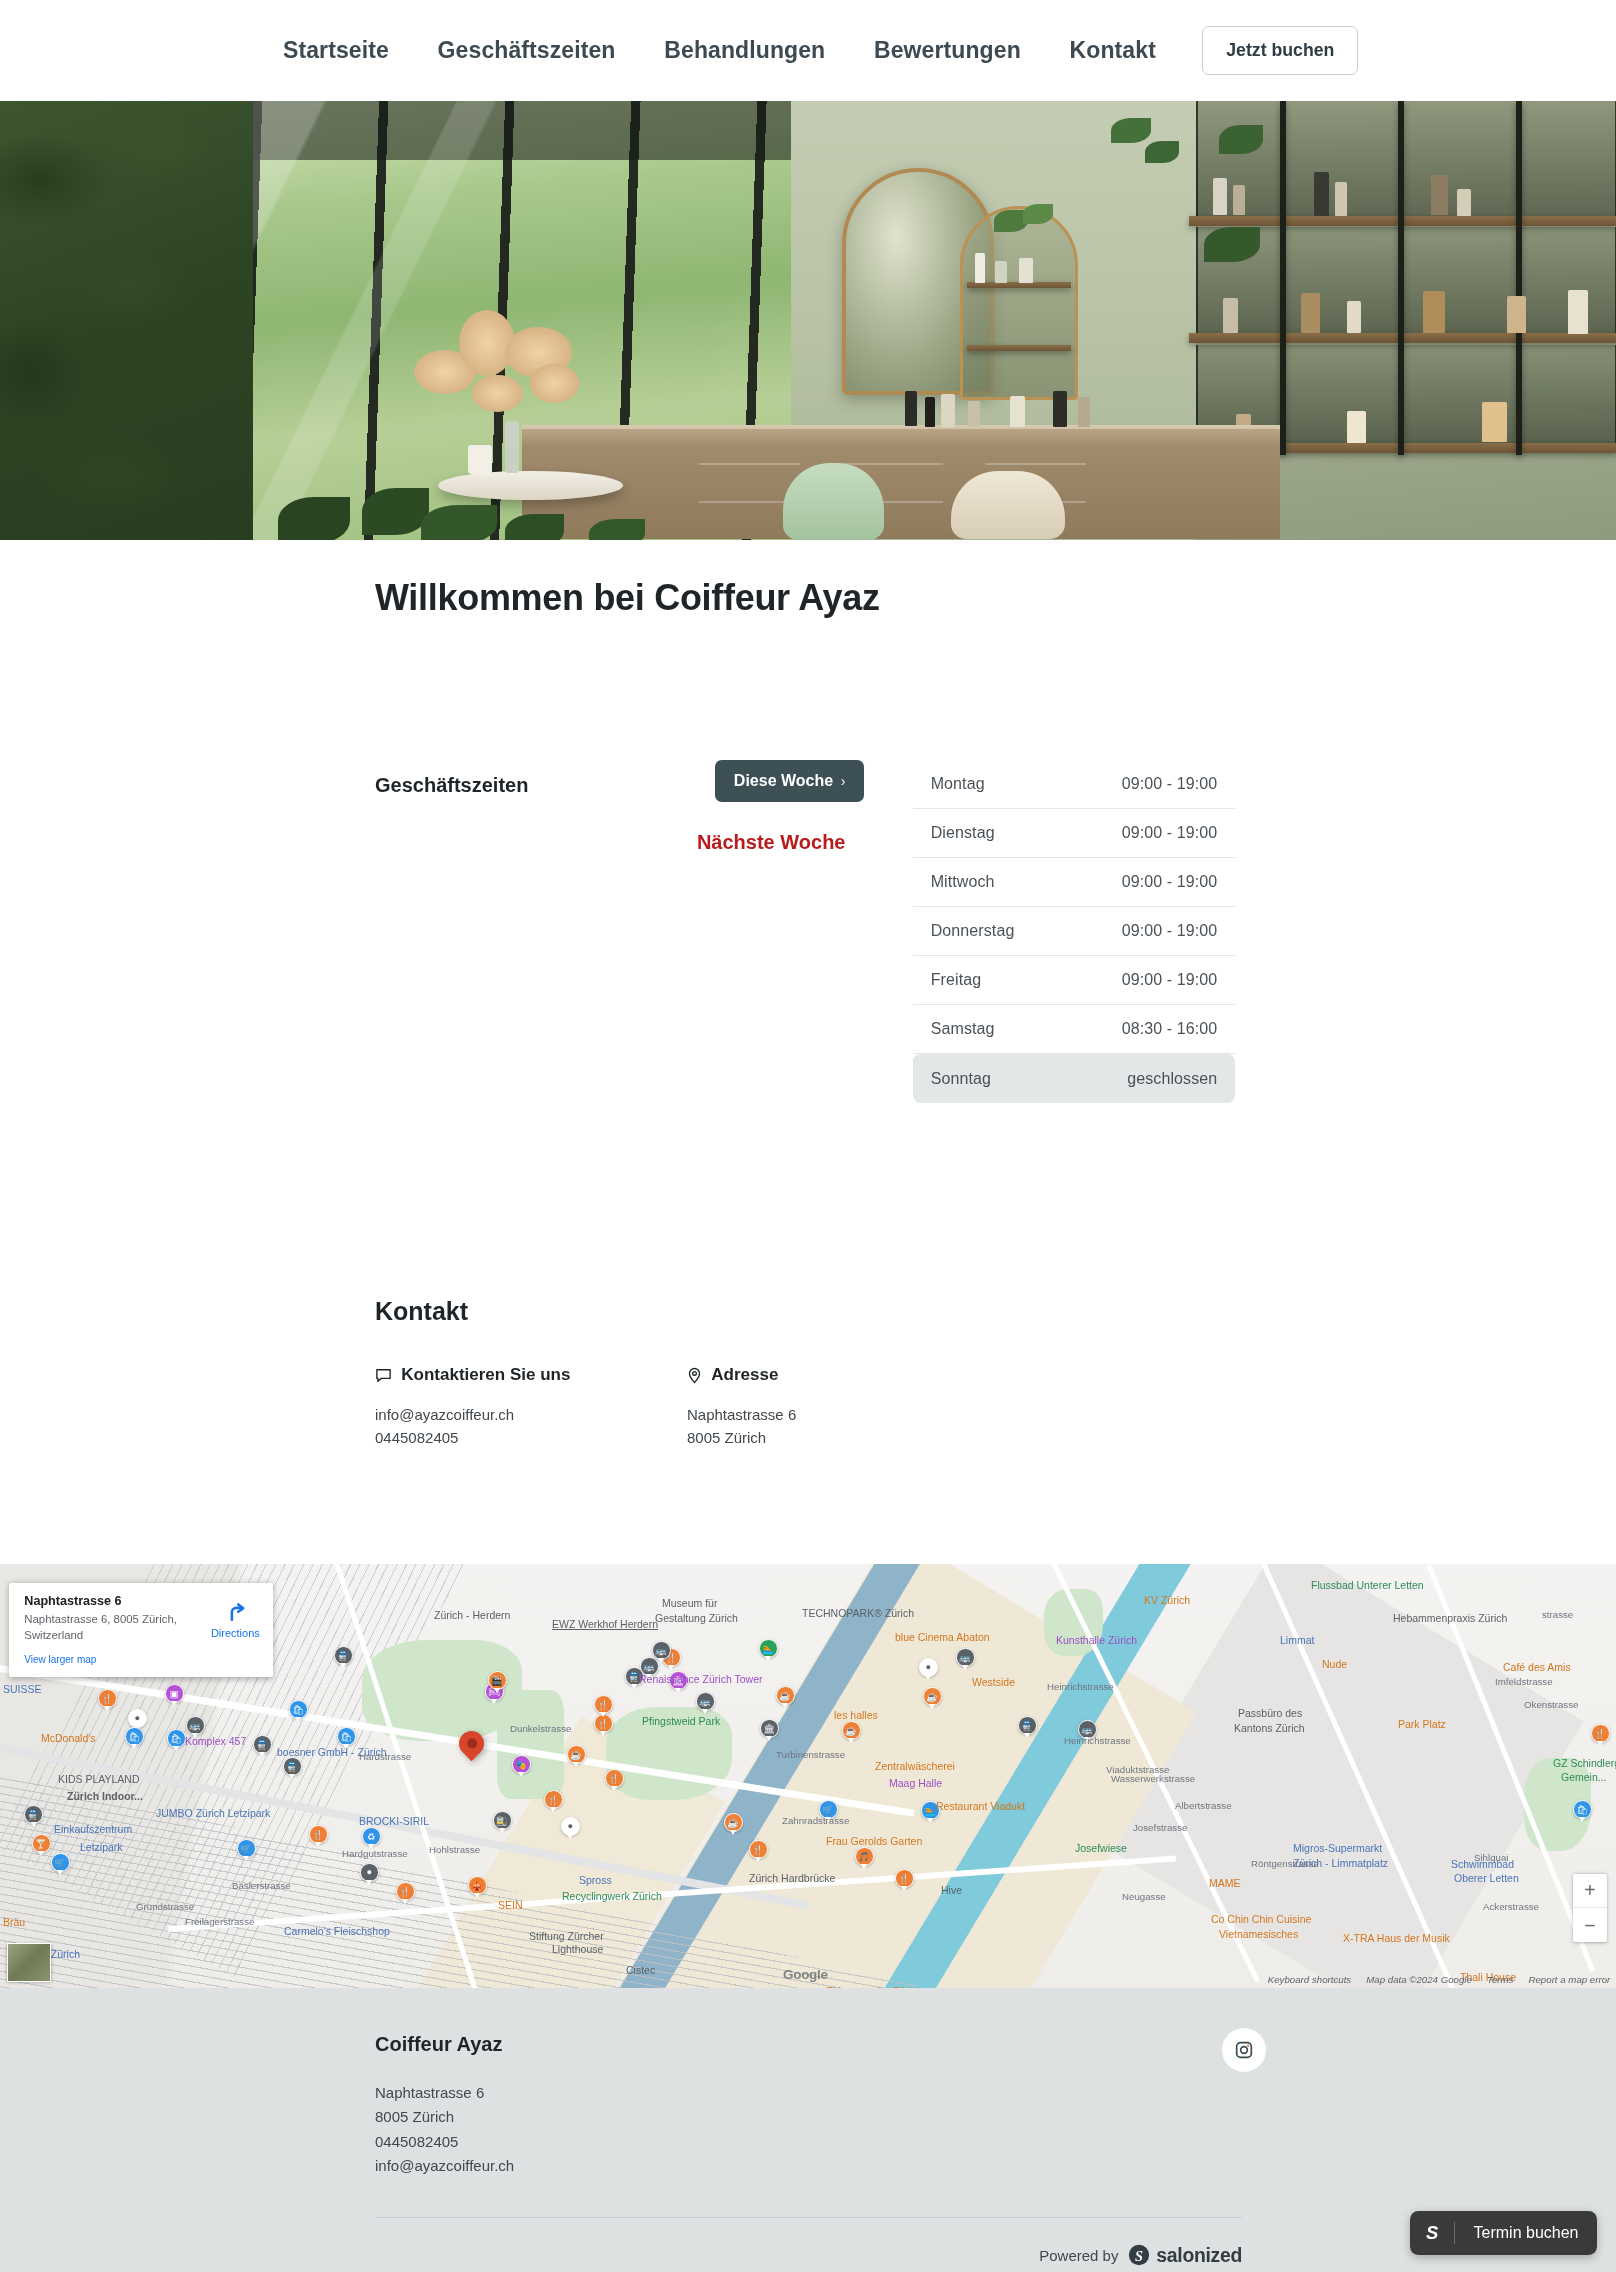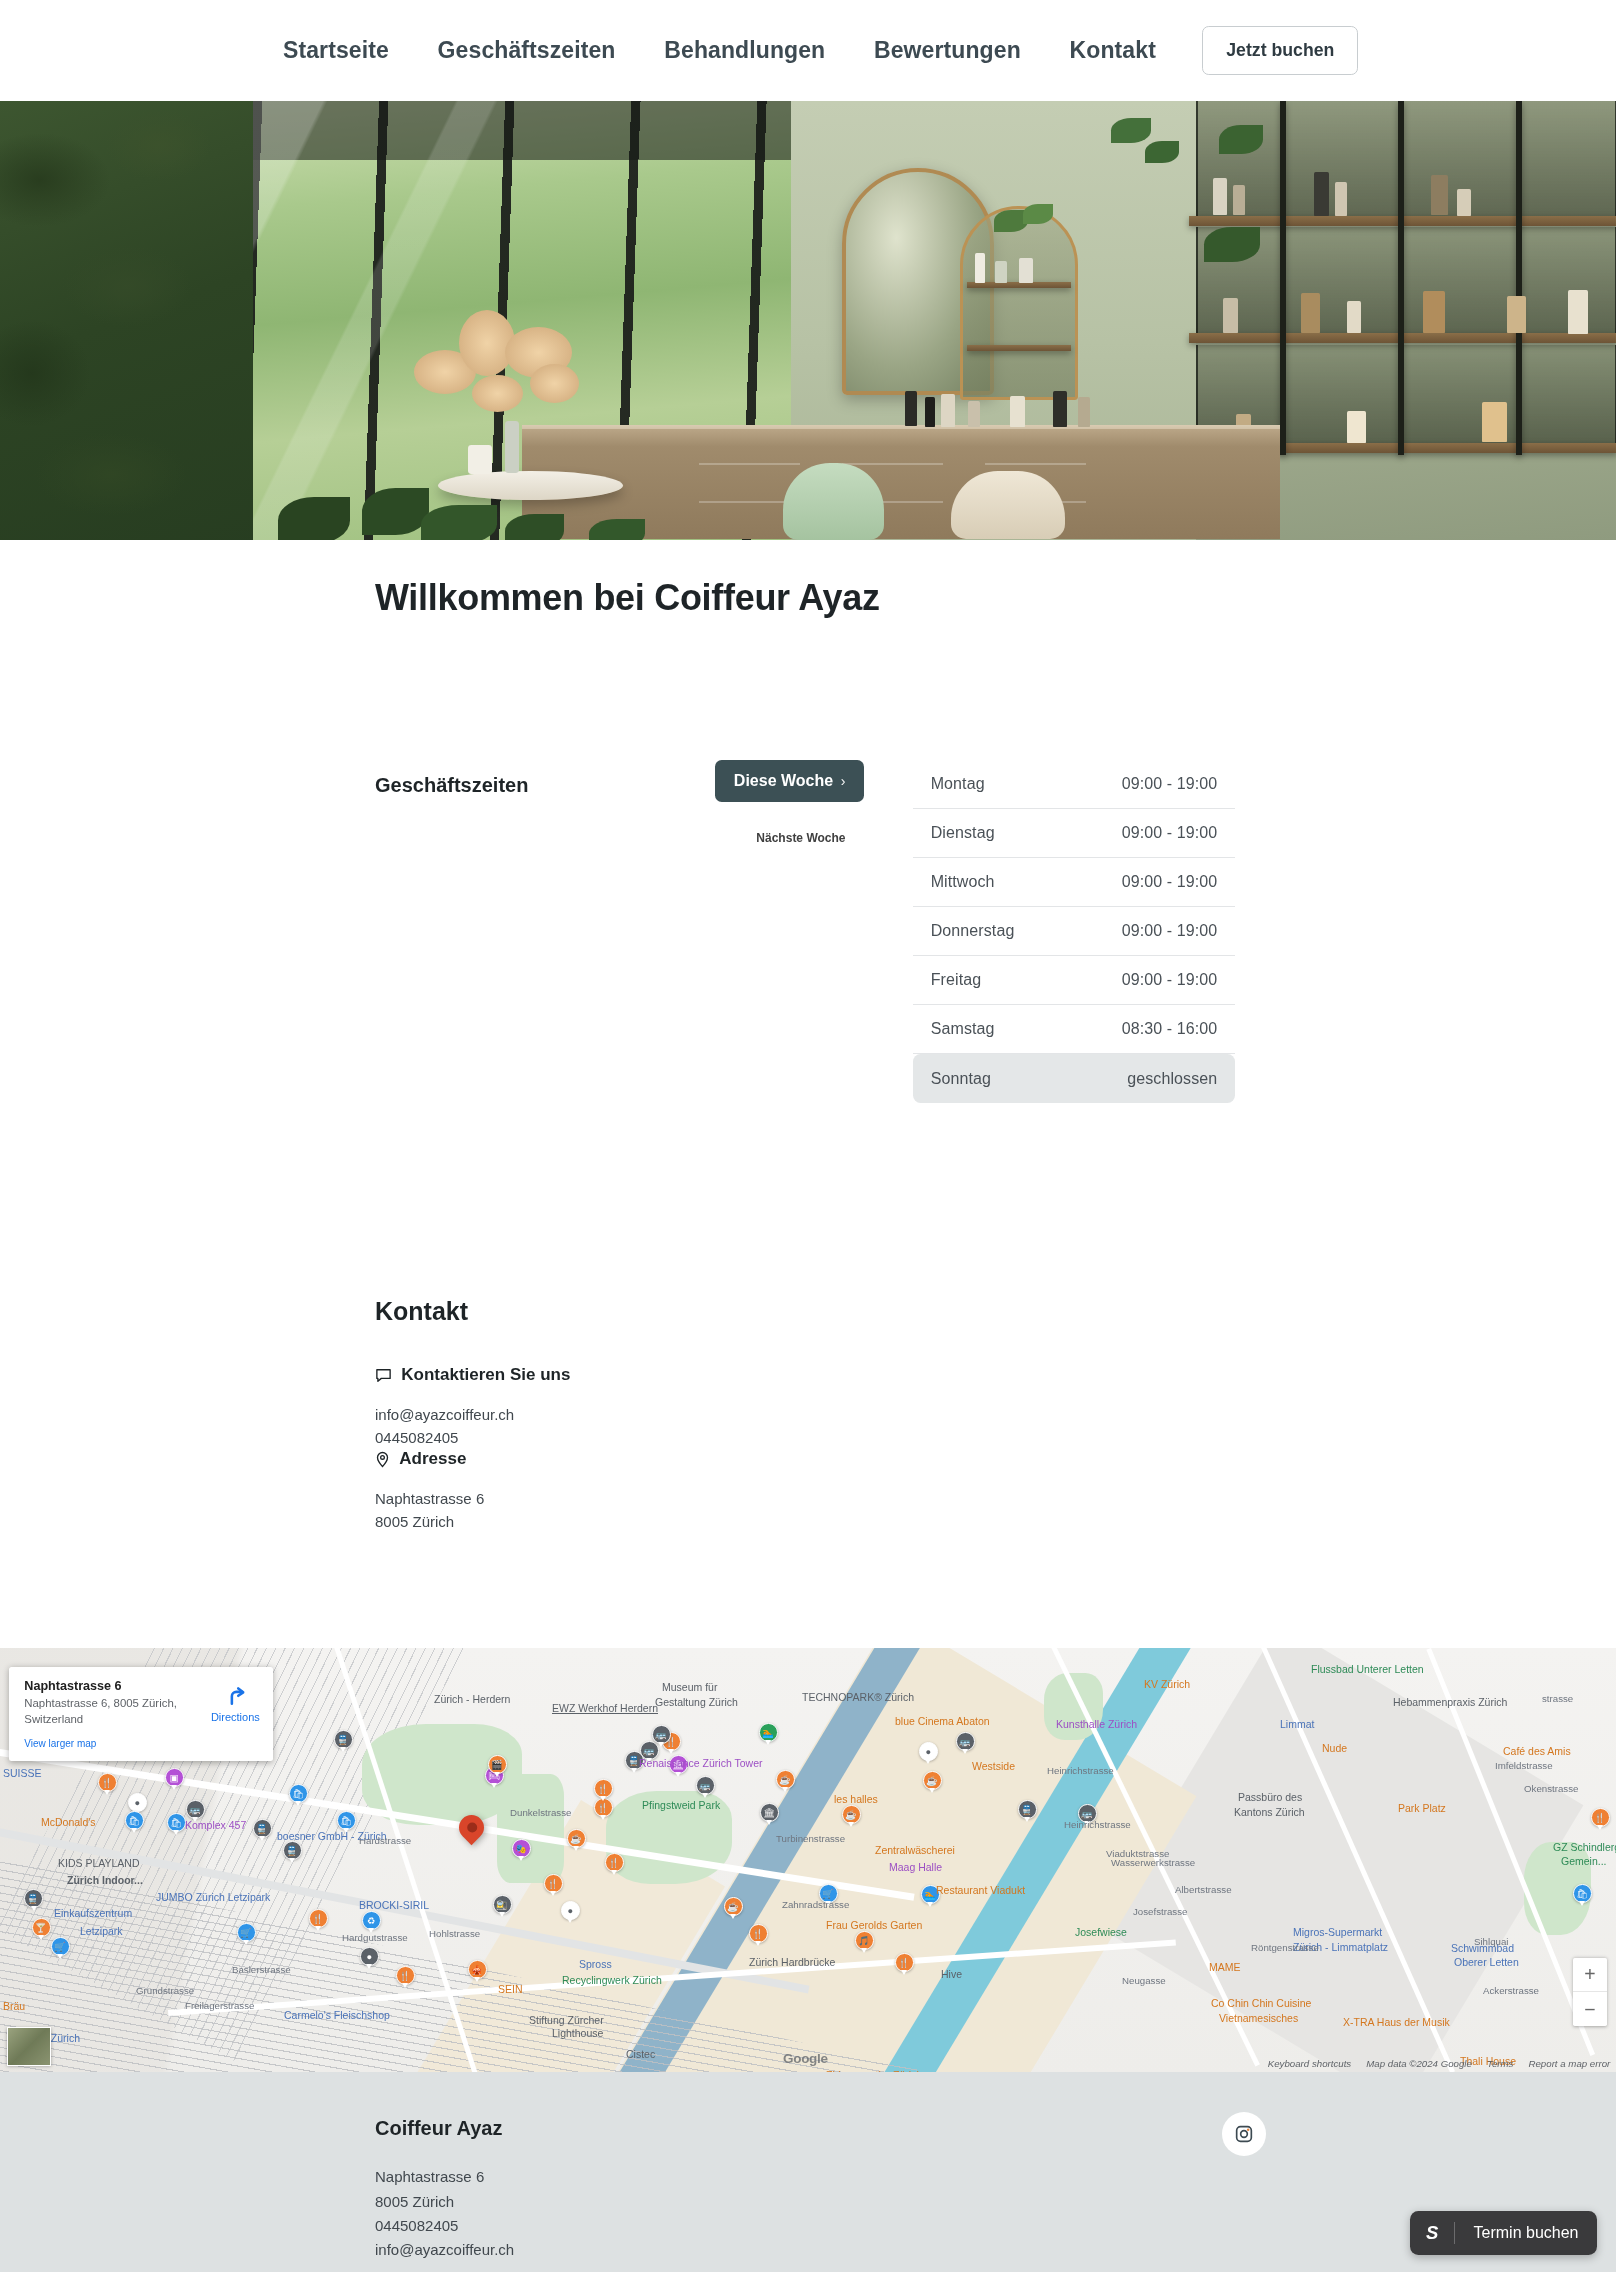--- a/index.html
+++ b/index.html
@@ -177,22 +177,22 @@
     padding: 11.8px 18.5px 12.6px;
     border-radius: 6.7px;
     display: inline-flex;
     align-items: center;
     gap: 7.6px;
     cursor: pointer;
     white-space: nowrap;
   }
   .tab-active .chev { font-size: 14.3px; font-weight: 400; opacity: .95; }
   .tab-idle {
-    color: #404040;
-    font-size: 12px;
+    color: #b91c1c;
+    font-size: 20px;
     font-weight: 700;
     padding: 11.8px 18.5px 12.6px;
     margin-top: 17px;
     cursor: pointer;
     white-space: nowrap;
   }
   .hours-table { width: 322px; margin-left: 49px; flex: none; }
   .hours-row {
     display: flex;
     justify-content: space-between;
@@ -208,21 +208,21 @@
     background: #e4e7e8;
     border-radius: 7.6px;
     border-bottom: none;
   }
   .hours-row .day { letter-spacing:0.1px; }
   .hours-row .time { letter-spacing:0.1px; }
 
   
   .section-kontakt { padding-top: 194px; }
   .kontakt-title { font-size: 25px; font-weight: 700; color:#1e2427; }
-  .kontakt-cols { display: flex; padding-top: 39px; flex-direction: column; }
+  .kontakt-cols { display: flex; padding-top: 39px; }
   .kontakt-col { width: 312px; }
   .kontakt-col.addr { width: 278px; }
   .kontakt-sub {
     display: flex; align-items: center; gap: 9.3px;
     font-size: 17px; font-weight: 700; color:#1e2427;
   }
   .kontakt-sub svg { display:block; }
   .kontakt-body { padding-top: 17.7px; font-size: 15px; color:#41484e; line-height: 1.55; }
 
   

